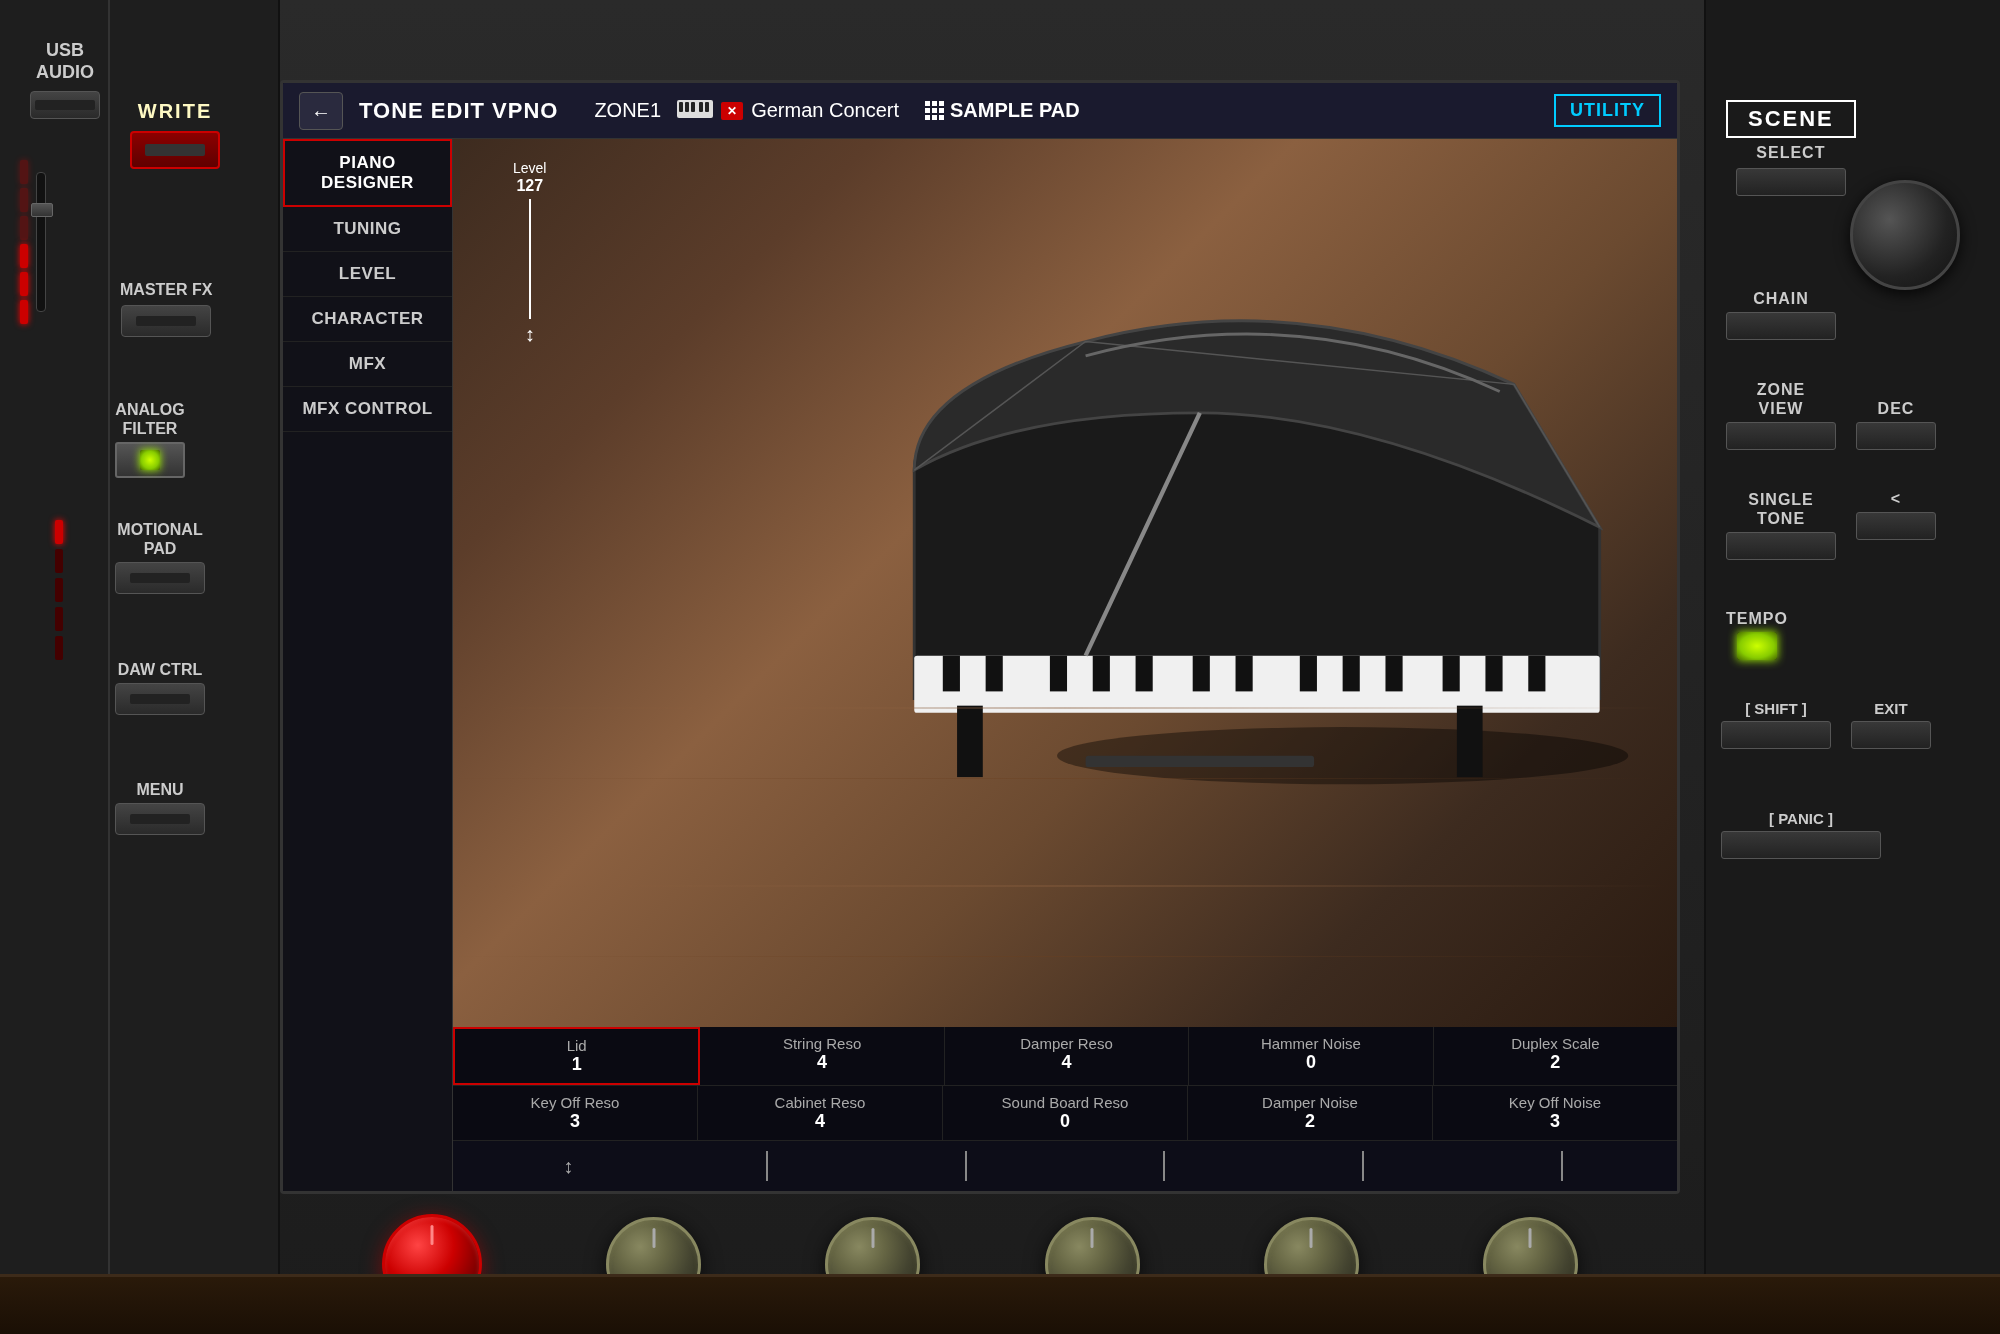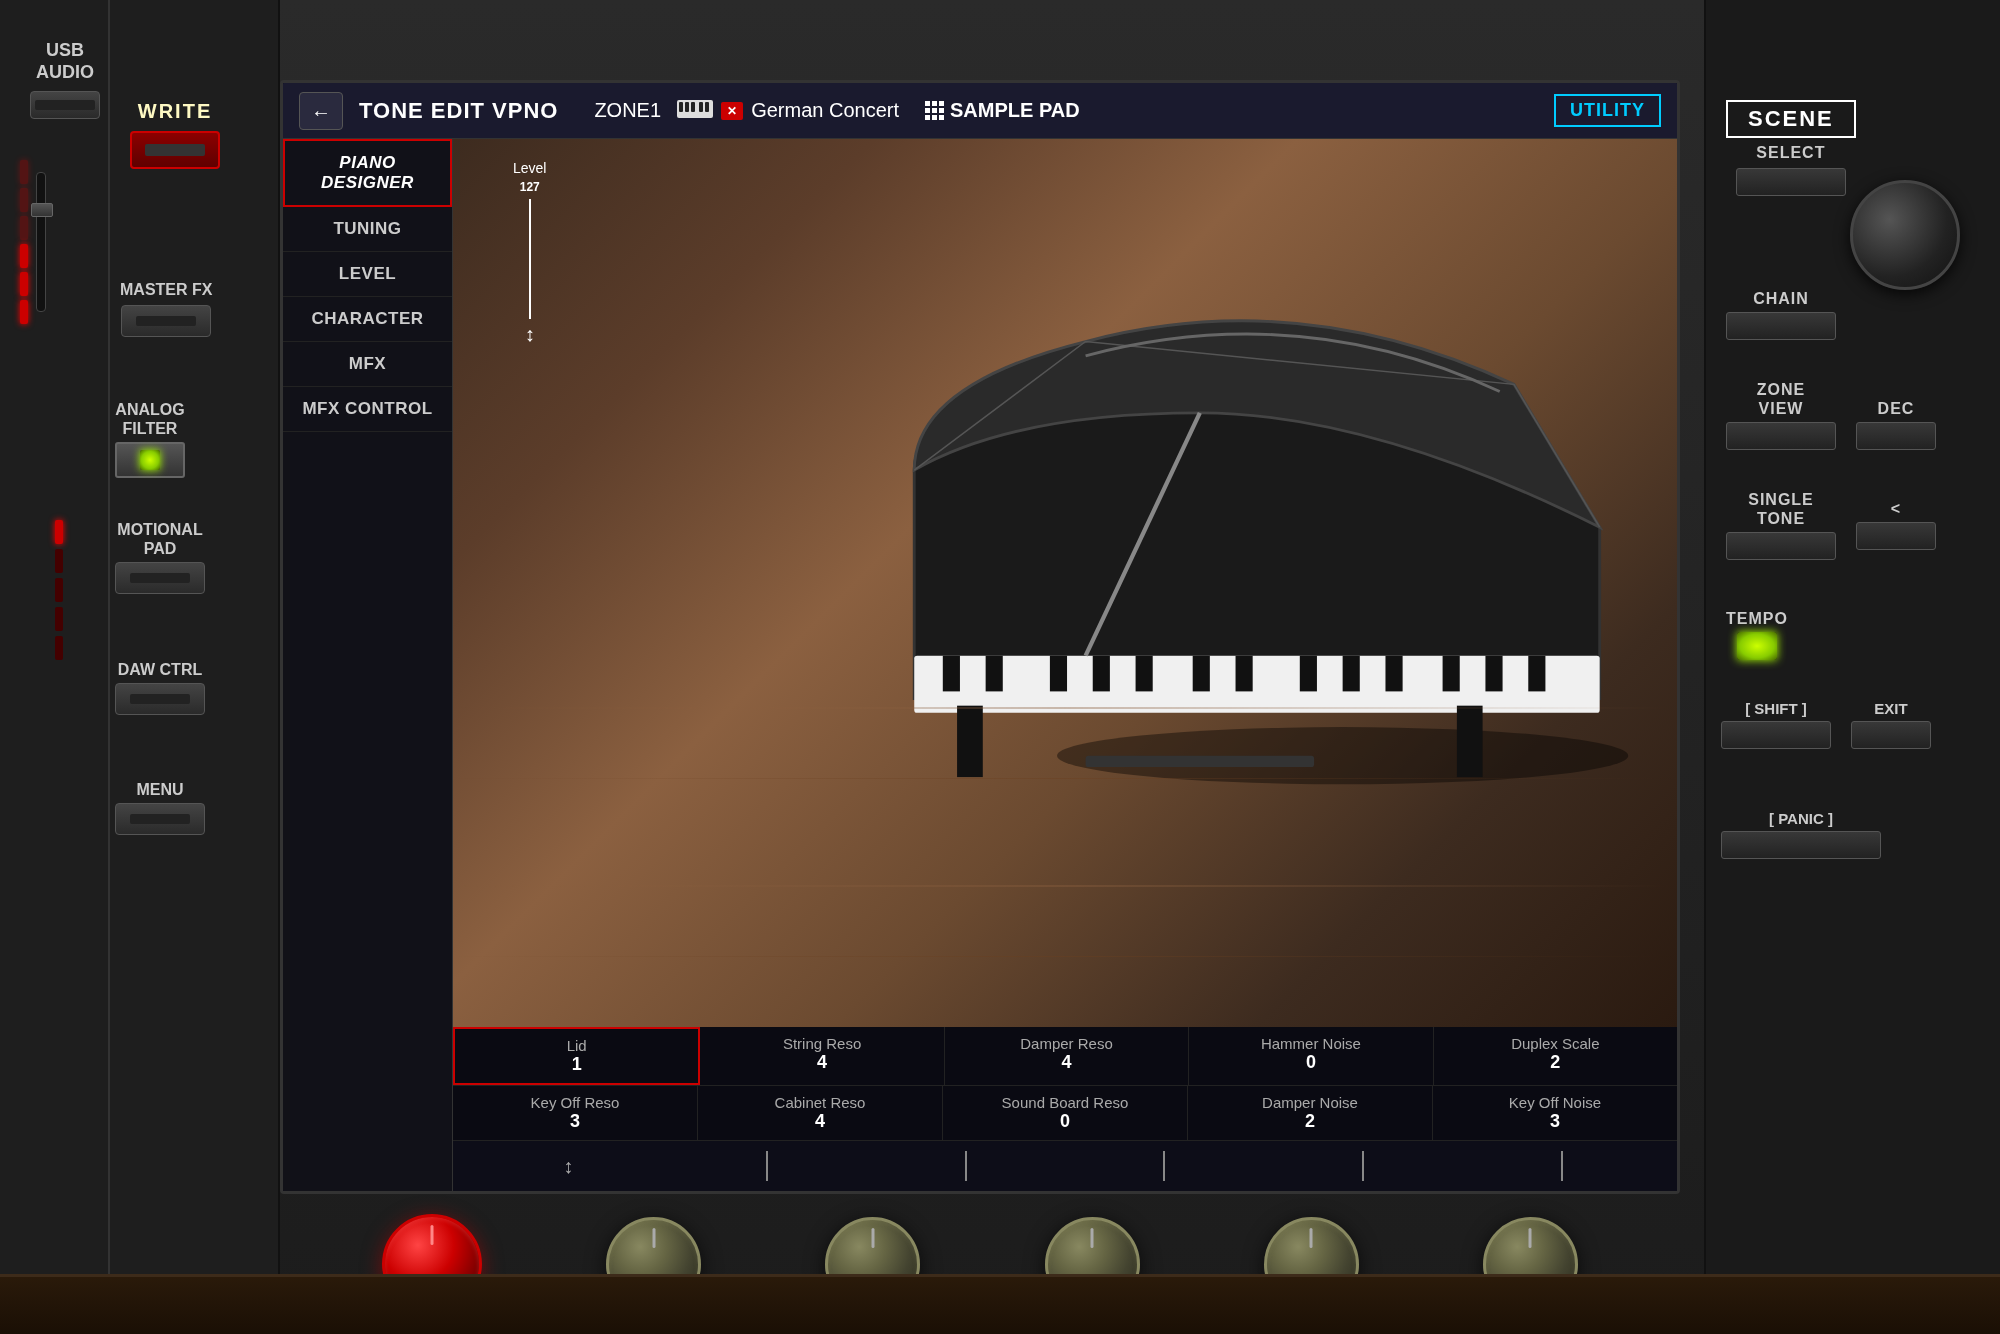--- a/index.html
+++ b/index.html
@@ -322,21 +322,20 @@
       font-weight: bold;
       border-bottom: 1px solid #222;
       cursor: pointer;
       text-align: center;
       letter-spacing: 0.5px;
     }
 
     .menu-item.active {
       border: 2px solid #cc0000;
       color: #fff;
-      font-style: italic;
     }
 
     
     .screen-right {
       flex: 1;
       display: flex;
       flex-direction: column;
     }
 
     
@@ -637,21 +636,21 @@
         <div class="right-label" style="white-space:pre;line-height:1.2;">ZONE
 VIEW</div>
         <div class="rp-btn"></div>
       </div>
       <div style="display:flex;flex-direction:column;align-items:center;gap:4px;">
         <div class="right-label">DEC</div>
         <div class="rp-btn-sm"></div>
       </div>
     </div>
 
-    <div style="position:absolute;left:20px;top:490px;display:flex;flex-direction:row;align-items:center;gap:20px;">
+    <div style="position:absolute;left:20px;top:490px;display:flex;flex-direction:row;align-items:flex-start;gap:20px;">
       <div style="display:flex;flex-direction:column;align-items:center;gap:4px;">
         <div class="right-label" style="white-space:pre;line-height:1.2;">SINGLE
 TONE</div>
         <div class="rp-btn"></div>
       </div>
       <div style="display:flex;flex-direction:column;align-items:center;gap:4px;">
         <div class="right-label">&lt;</div>
         <div class="rp-btn-sm"></div>
       </div>
     </div>
@@ -730,21 +729,21 @@
           <div class="menu-item">MFX CONTROL</div>
         </div>
 
         <div class="screen-right">
 
           <div class="piano-display">
             <div class="piano-bg">
 
               <div class="level-indicator">
                 <span style="color:#fff;font-size:14px;">Level</span><br>
-                <span style="color:#fff;font-size:12px;font-weight:bold;">127</span>
+                <span style="color:#fff;font-size:16px;font-weight:bold;">127</span>
                 <div class="level-line"></div>
                 <div style="color:#fff;font-size:20px;text-align:center;">↕</div>
               </div>
 
               <svg style="position:absolute;right:20px;top:10px;width:70%;height:90%;" viewBox="0 0 600 350">
 
                 <ellipse cx="380" cy="320" rx="200" ry="20" fill="rgba(0,0,0,0.4)"></ellipse>
 
                 <path d="M80 280 L80 120 Q80 80 160 60 Q280 30 400 80 Q520 110 560 160 L560 280 Z" fill="#1a1a1a" stroke="#333" stroke-width="2"></path>
 

